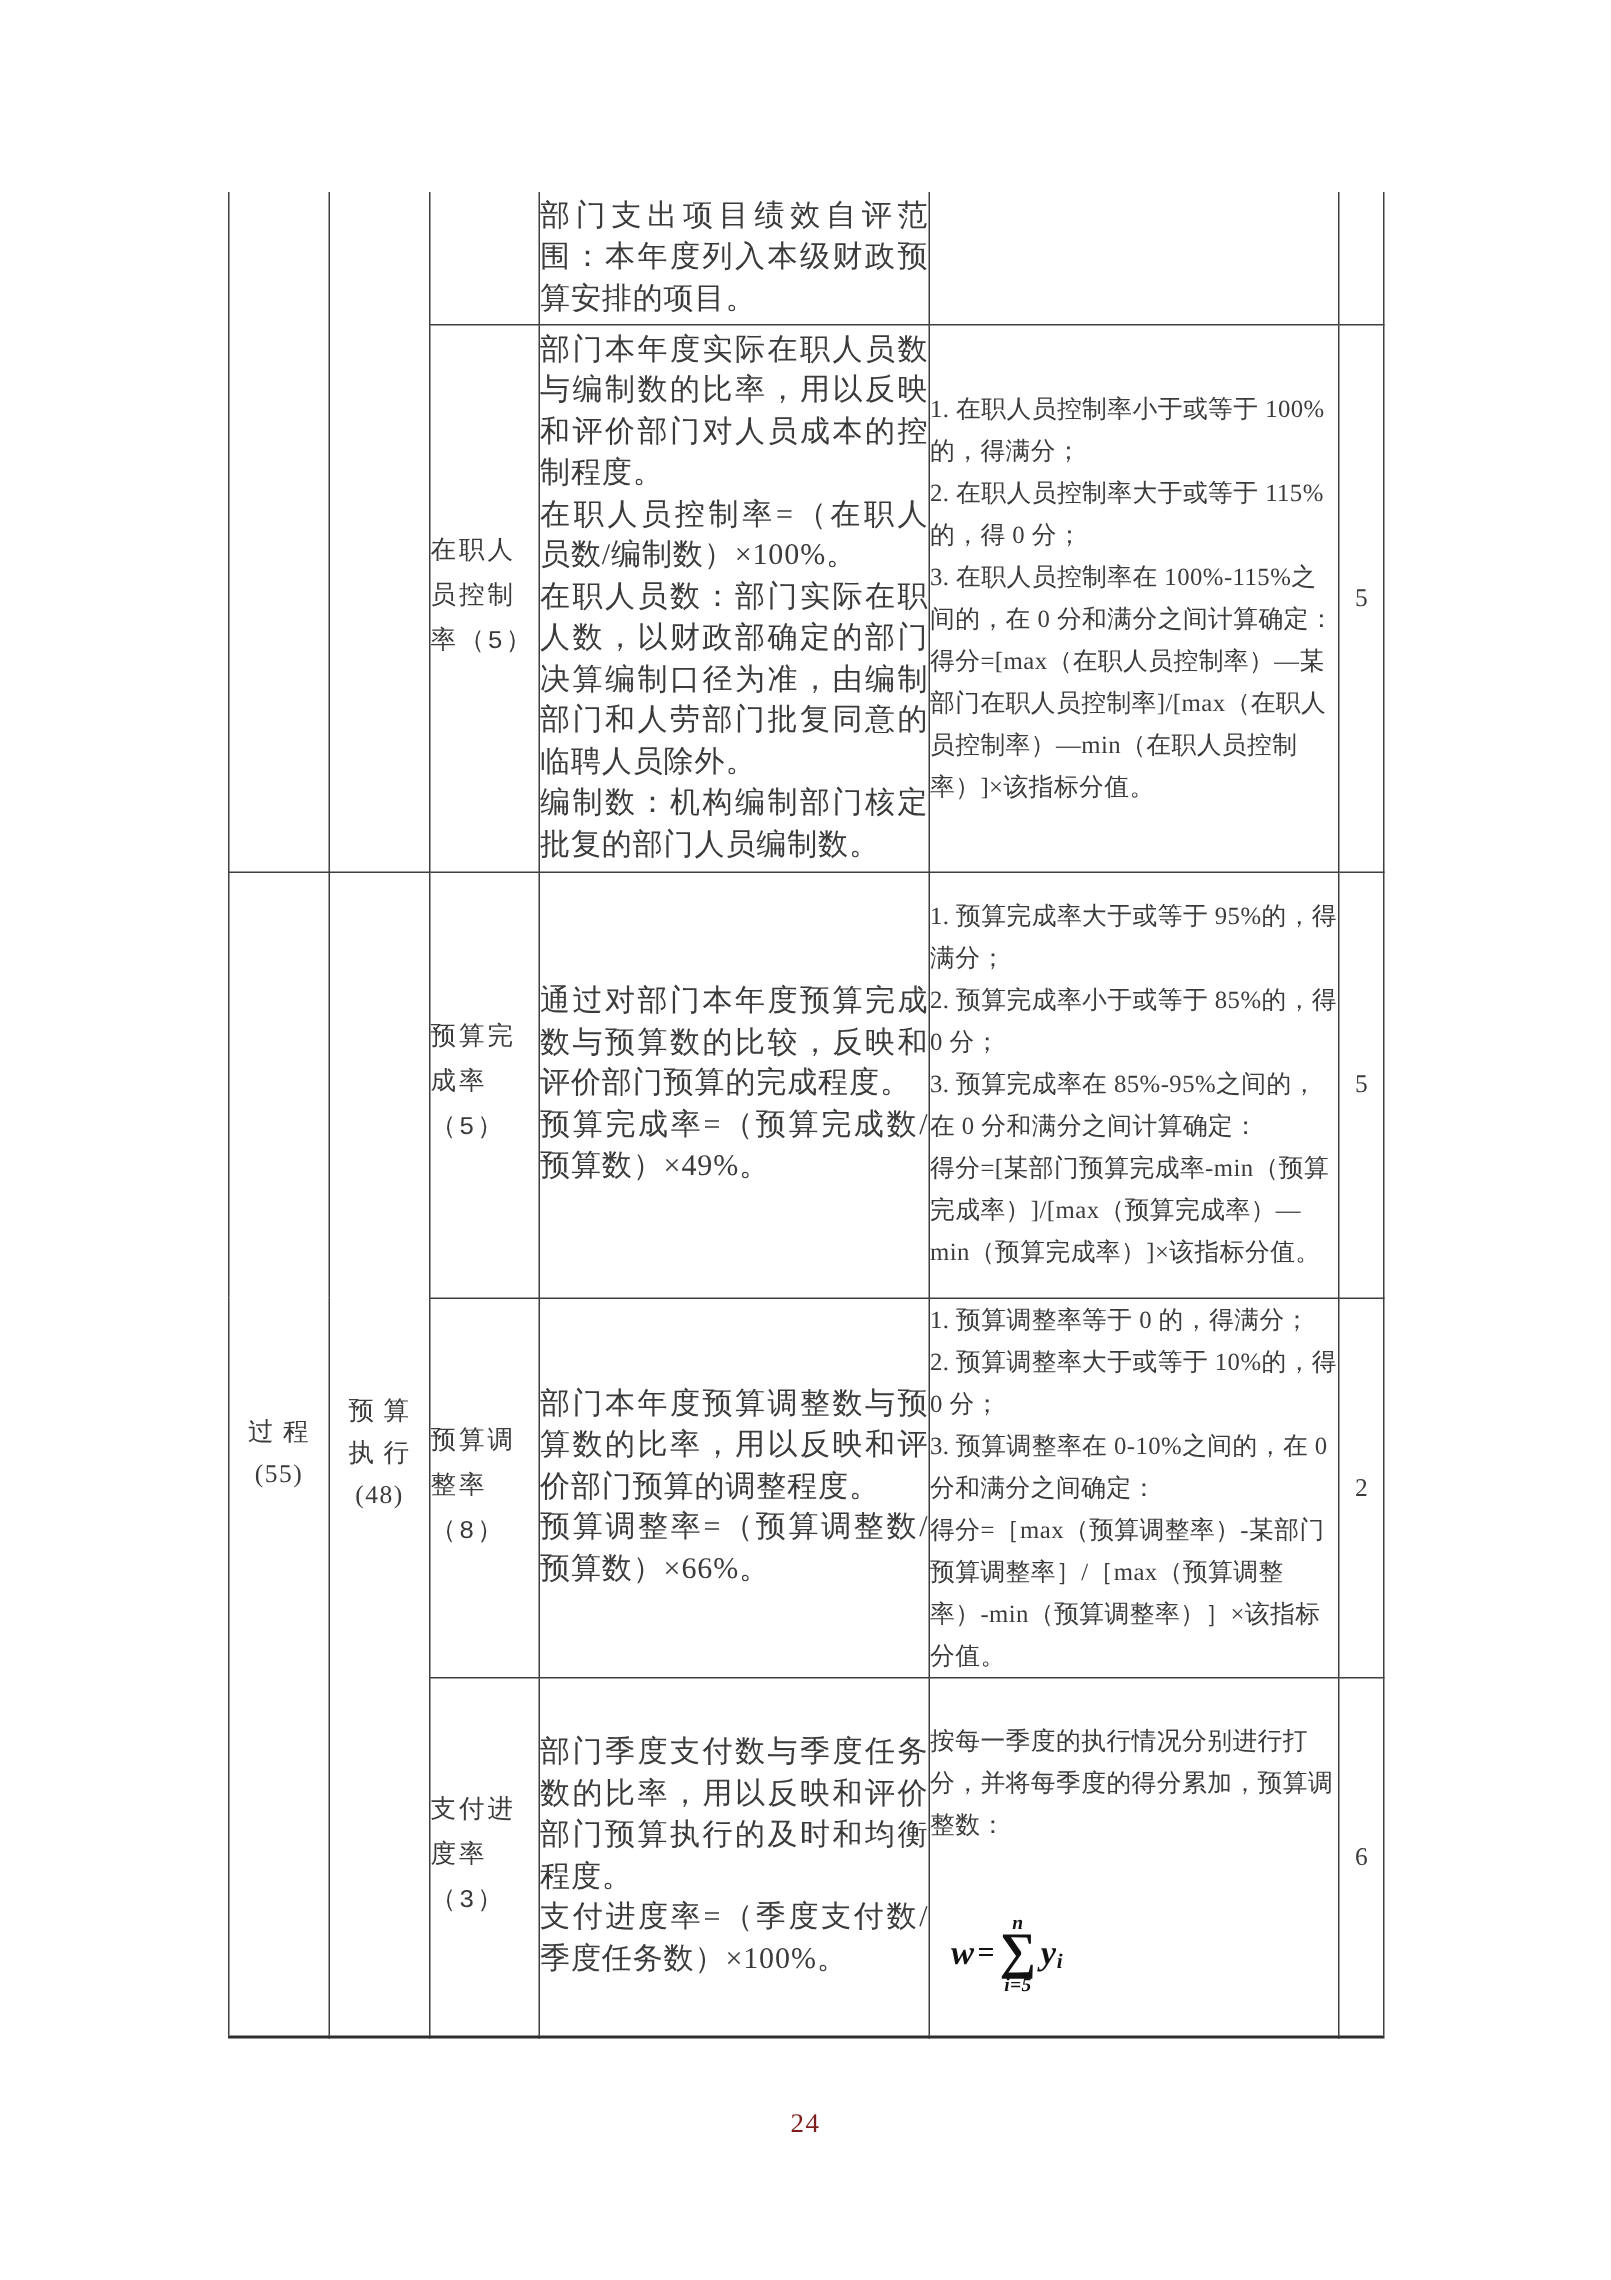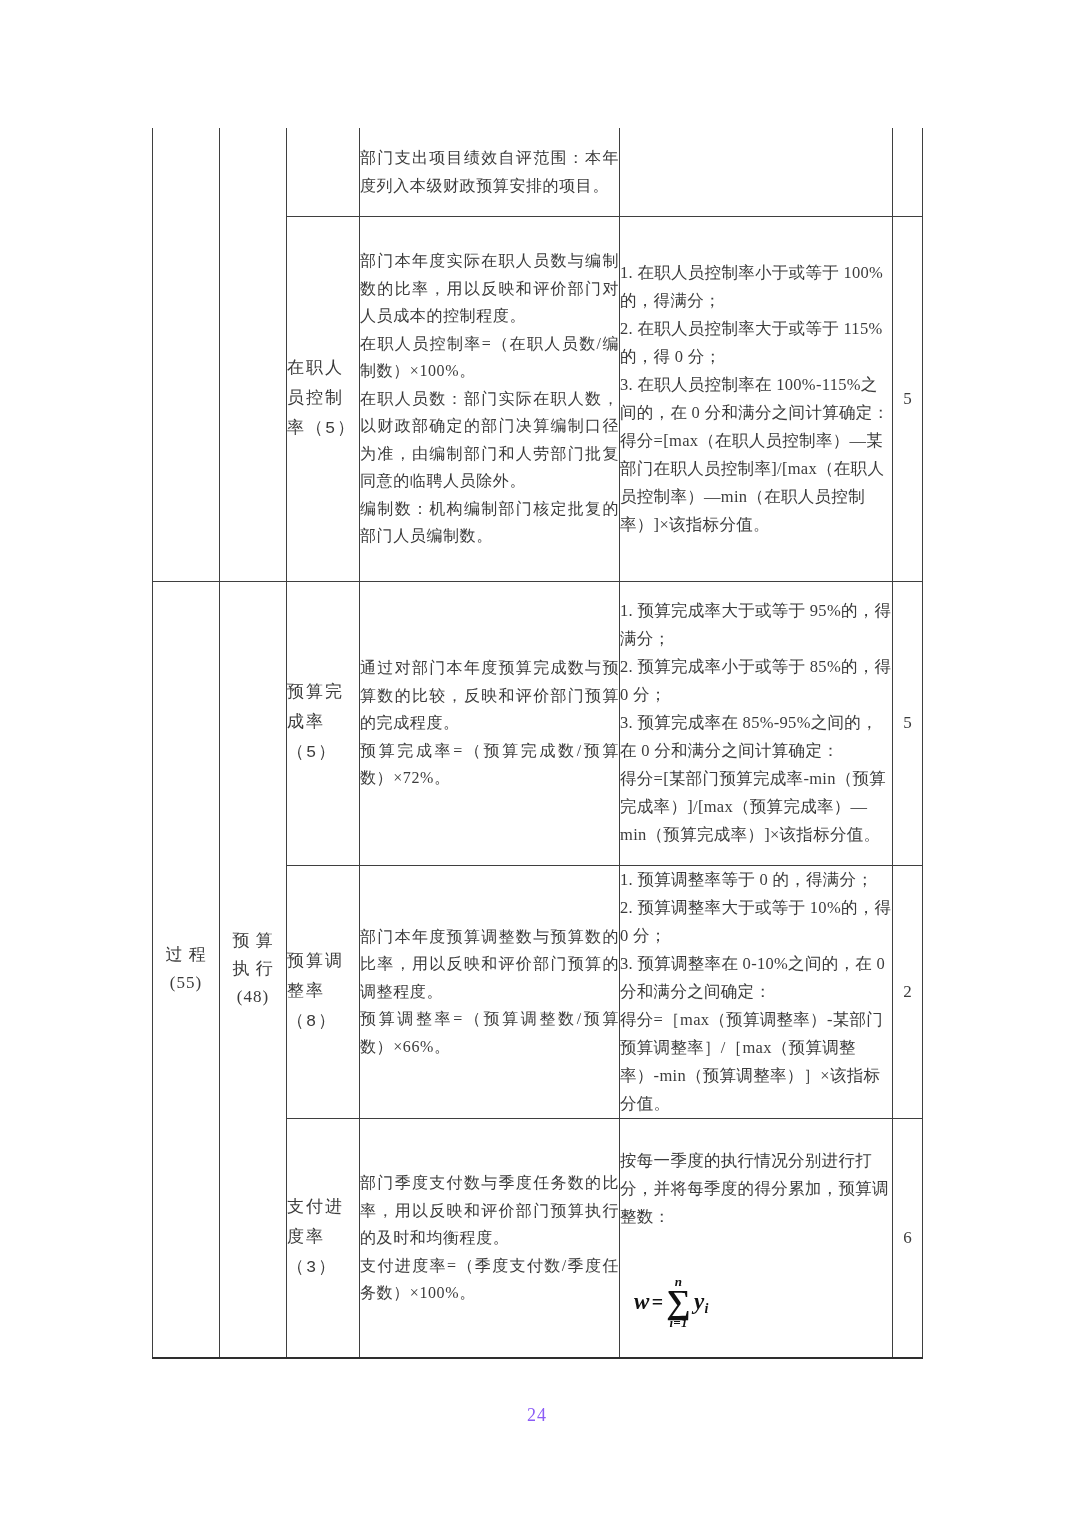--- a/index.html
+++ b/index.html
@@ -46,21 +46,21 @@
   td.ind{
     font-size:17px;
     line-height:30px;
     letter-spacing:2px;
     padding:0 4px 0 8px;
     white-space:pre-line;
     text-align:left;
     font-family:Liberation Mono, monospace;
   }
   td.desc{
-    font-size:16px;
+    font-size:20px;
     line-height:27.5px;
     letter-spacing:0.6px;
     padding:3px 8px 3px 9px;
     text-align:justify;
     white-space:pre-line;
   }
   td.std{
     font-size:16.5px;
     line-height:28px;
     letter-spacing:0.3px;
@@ -110,21 +110,21 @@
   .f-y{font-size:23px;margin-left:2px;}
   .f-yi{font-size:14px;transform:translateY(7px);display:inline-block;}
 
   .page-number{
     position:absolute;
     left:0;top:1405px;
     width:100%;
     text-align:center;
     font-size:18px;
     letter-spacing:1px;
-    color:#8b5cf6;
+    color:#7f1d1d;
   }
 </style>
 </head>
 <body>
 
 <div class="page">
 
   <table class="eval">
     <colgroup>
       <col class="c-cat">
@@ -162,21 +162,21 @@
       <tr class="row-c">
         <td class="cat" rowspan="3">过 程
 (55)</td>
         <td class="cat" rowspan="3">预 算
 执 行
 (48)</td>
         <td class="ind">预算完
 成率
 （5）</td>
         <td class="desc">通过对部门本年度预算完成数与预算数的比较，反映和评价部门预算的完成程度。
-预算完成率=（预算完成数/预算数）×72%。</td>
+预算完成率=（预算完成数/预算数）×49%。</td>
         <td class="std">1. 预算完成率大于或等于 95%的，得满分；
 2. 预算完成率小于或等于 85%的，得 0 分；
 3. 预算完成率在 85%-95%之间的，在 0 分和满分之间计算确定：
 得分=[某部门预算完成率-min（预算完成率）]/[max（预算完成率）—min（预算完成率）]×该指标分值。</td>
         <td class="score">5</td>
       </tr>
 
       <tr class="row-d">
         <td class="ind">预算调
 整率
@@ -197,21 +197,21 @@
         <td class="desc">部门季度支付数与季度任务数的比率，用以反映和评价部门预算执行的及时和均衡程度。
 支付进度率=（季度支付数/季度任务数）×100%。</td>
         <td class="std v-top">
           <div>按每一季度的执行情况分别进行打分，并将每季度的得分累加，预算调整数：</div>
           <div class="formula">
             <span class="f-w">w</span>
             <span class="f-eq">=</span>
             <span class="sigma-stack">
               <span class="f-sup">n</span>
               <span class="f-sigma">∑</span>
-              <span class="f-sub">i=1</span>
+              <span class="f-sub">i=5</span>
             </span>
             <span class="f-y">y</span>
             <span class="f-yi">i</span>
           </div>
         </td>
         <td class="score">6</td>
       </tr>
     </tbody>
   </table>
 

